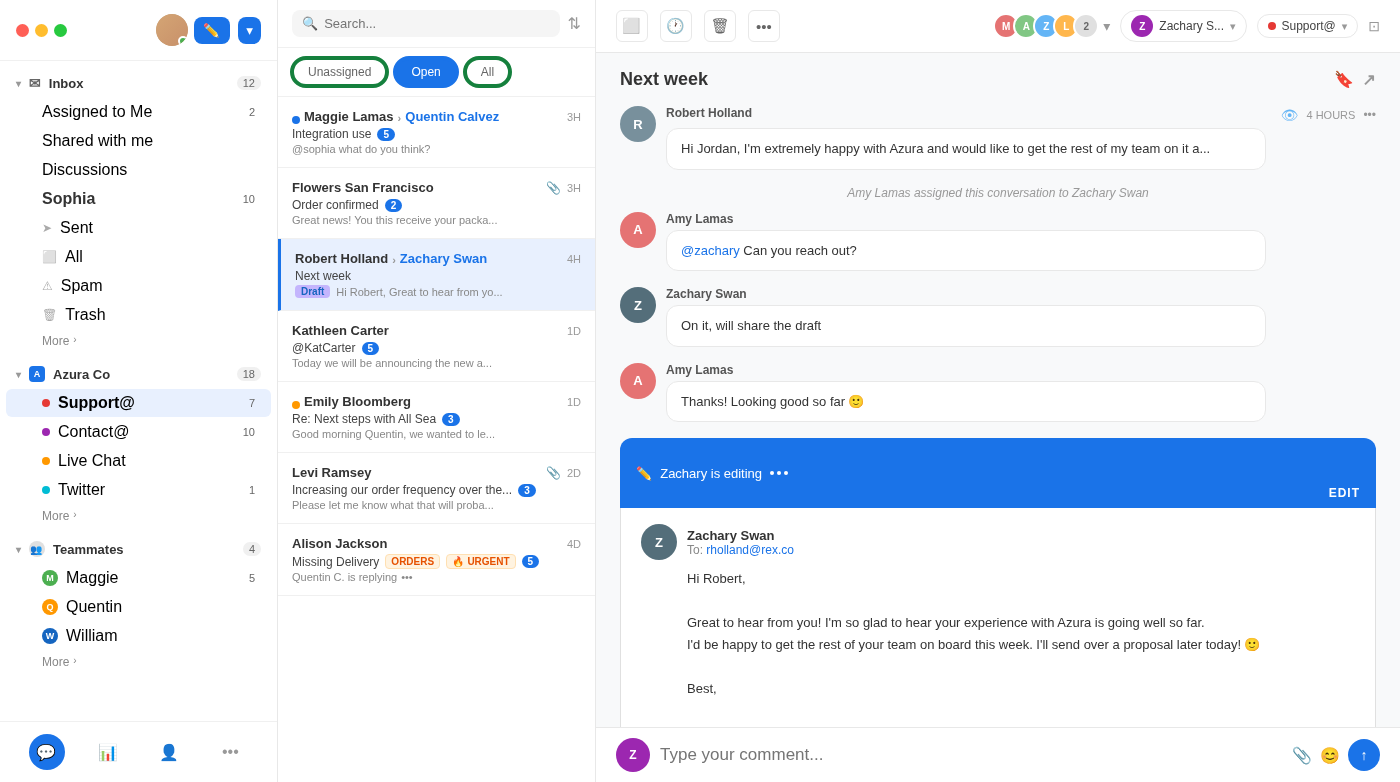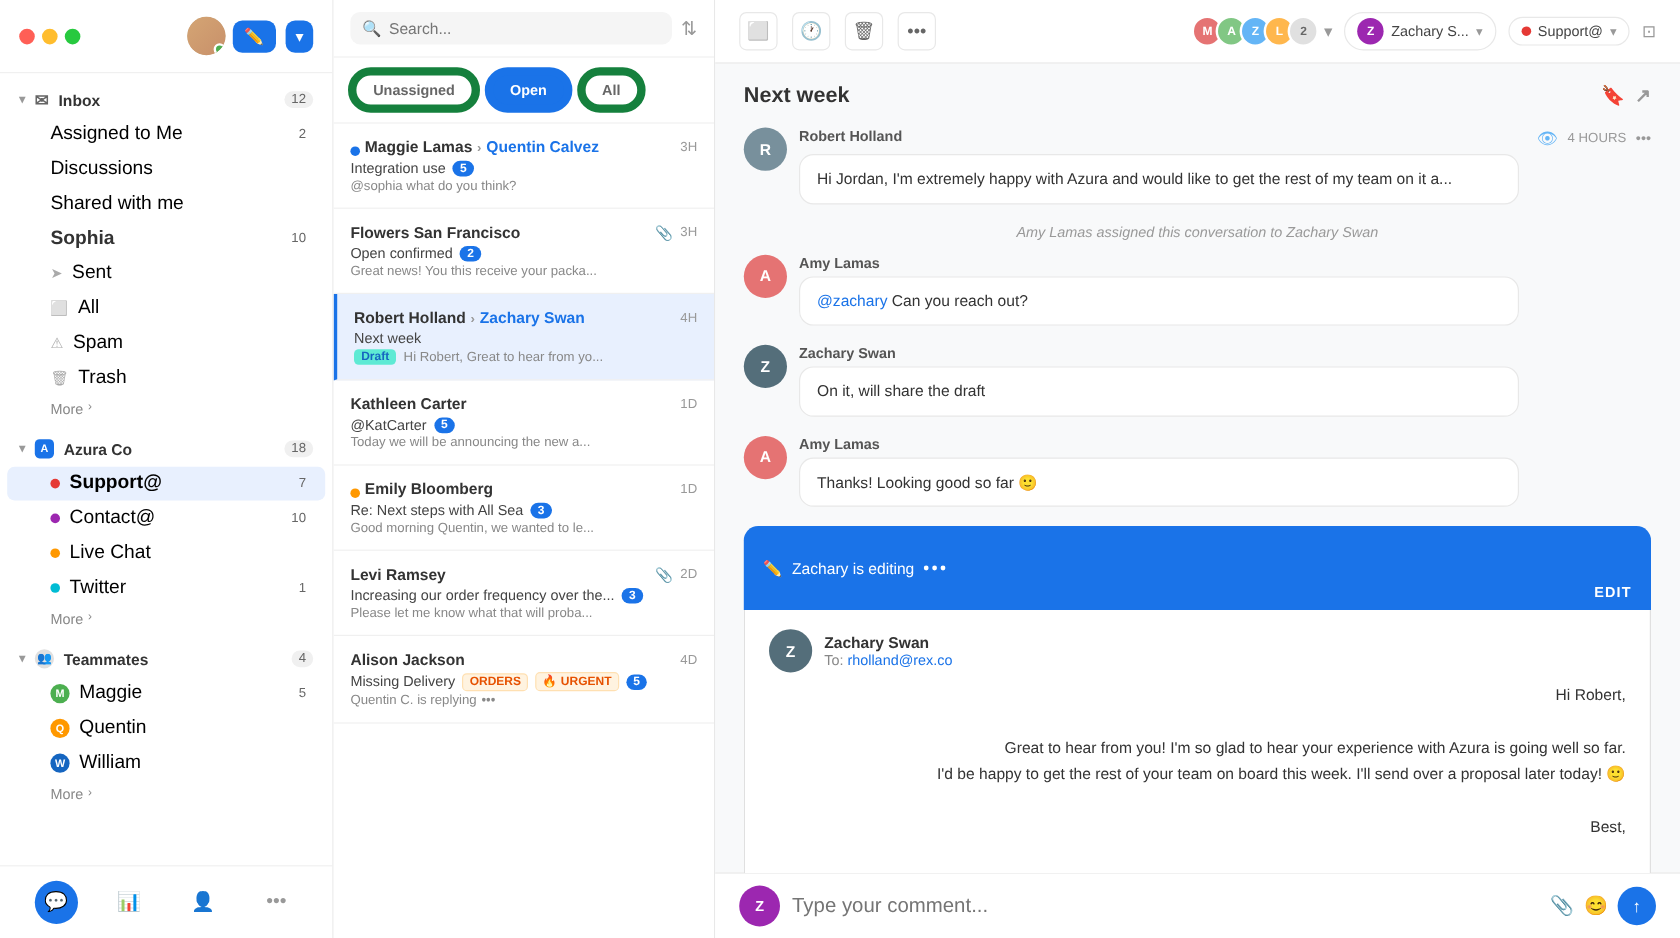--- a/index.html
+++ b/index.html
@@ -45,41 +45,41 @@
 
     
     .middle-panel { width: 318px; background: #fff; border-right: 1px solid #e8e8e8; display: flex; flex-direction: column; }
     .middle-header { padding: 10px 14px; display: flex; align-items: center; gap: 8px; border-bottom: 1px solid #f0f0f0; }
     .search-box { flex: 1; display: flex; align-items: center; gap: 6px; background: #f5f5f5; border-radius: 8px; padding: 6px 10px; }
     .search-icon { color: #999; font-size: 13px; }
     .search-input { border: none; background: transparent; outline: none; font-size: 13px; color: #333; width: 100%; }
     .filter-icon { color: #999; font-size: 16px; cursor: pointer; }
 
     .tabs { display: flex; padding: 8px 12px; gap: 4px; border-bottom: 1px solid #f0f0f0; }
-    .tab { padding: 5px 14px; border-radius: 20px; font-size: 12px; cursor: pointer; border: 7px solid #15803d; color: #666; font-weight: bold; }
+    .tab { padding: 5px 14px; border-radius: 20px; font-size: 12px; cursor: pointer; border: 4px solid #15803d; color: #666; }
     .tab.active { background: #1a73e8; color: #fff; border-color: #1a73e8; }
 
     .conversation-list { flex: 1; overflow-y: auto; }
     .conv-item { padding: 12px 14px; border-bottom: 1px solid #f0f0f0; cursor: pointer; position: relative; }
     .conv-item.active { background: #e8f0fe; border-left: 3px solid #1a73e8; }
     .conv-header { display: flex; align-items: center; justify-content: space-between; margin-bottom: 3px; }
     .conv-from { font-size: 13px; font-weight: 600; color: #333; display: flex; align-items: flex-end; gap: 4px; }
     .conv-arrow { color: #999; font-size: 11px; }
     .conv-to { font-size: 13px; font-weight: 600; color: #1a73e8; }
     .conv-time { font-size: 11px; color: #999; }
     .conv-subject { font-size: 12px; font-weight: 500; color: #444; margin-bottom: 2px; display: flex; align-items: center; gap: 6px; }
     .conv-preview { font-size: 11px; color: #888; white-space: nowrap; overflow: hidden; text-overflow: ellipsis; }
     .conv-badge { background: #1a73e8; color: #fff; border-radius: 10px; padding: 1px 6px; font-size: 10px; font-weight: bold; }
     .conv-dot { width: 8px; height: 8px; border-radius: 50%; background: #1a73e8; flex-shrink: 0; }
     .conv-dot-orange { width: 8px; height: 8px; border-radius: 50%; background: #ff9800; flex-shrink: 0; }
     .conv-attachment { color: #999; font-size: 12px; }
     .conv-replying { font-size: 11px; color: #888; display: flex; align-items: center; gap: 4px; margin-top: 2px; }
     .tag-orders { background: #fff3e0; color: #e65100; border: 1px solid #ffe0b2; border-radius: 4px; padding: 1px 5px; font-size: 10px; font-weight: 600; }
     .tag-urgent { background: #fff3e0; color: #e65100; border: 1px solid #ffe0b2; border-radius: 4px; padding: 1px 5px; font-size: 10px; font-weight: 600; display: flex; align-items: center; gap: 2px; }
-    .draft-badge { background: #5eead4; color: #1565c0; border-radius: 4px; padding: 1px 6px; font-size: 10px; font-weight: 600; }
+    .draft-badge { background: #c4b5fd; color: #1565c0; border-radius: 4px; padding: 1px 6px; font-size: 10px; font-weight: 600; }
 
     
     .right-panel { flex: 1; display: flex; flex-direction: column; background: #f8f9fa; }
     .right-header { background: #fff; border-bottom: 1px solid #e8e8e8; padding: 10px 20px; display: flex; align-items: center; justify-content: space-between; }
     .right-header-left { display: flex; align-items: center; gap: 12px; }
     .header-icon-btn { width: 32px; height: 32px; border-radius: 6px; display: flex; align-items: center; justify-content: center; cursor: pointer; color: #666; font-size: 15px; border: 1px solid #e8e8e8; background: #fff; }
     .right-header-right { display: flex; align-items: center; gap: 10px; }
     .avatar-stack { display: flex; align-items: center; }
     .avatar-sm { width: 26px; height: 26px; border-radius: 50%; border: 2px solid #fff; margin-left: -6px; display: flex; align-items: center; justify-content: center; font-size: 10px; font-weight: bold; color: #fff; }
     .av1 { background: #e57373; }
@@ -116,21 +116,21 @@
     .edit-dots { display: flex; gap: 3px; }
     .edit-dot { width: 4px; height: 4px; border-radius: 50%; background: #fff; }
     .edit-btn { color: #fff; font-size: 12px; font-weight: 600; cursor: pointer; letter-spacing: 1px; }
 
     .compose-area { background: #fff; border-radius: 0 0 12px 12px; padding: 16px 20px; margin-bottom: 16px; border: 1px solid #e0e0e0; border-top: none; }
     .compose-from { display: flex; align-items: center; gap: 10px; margin-bottom: 8px; }
     .compose-from-avatar { width: 36px; height: 36px; border-radius: 50%; background: #546e7a; display: flex; align-items: center; justify-content: center; font-size: 13px; font-weight: bold; color: #fff; flex-shrink: 0; }
     .compose-sender-name { font-size: 13px; font-weight: 600; color: #333; }
     .compose-to { font-size: 12px; color: #888; }
     .compose-to-email { color: #1a73e8; margin-top: 41px; }
-    .compose-body { font-size: 13px; color: #333; line-height: 1.7; padding-left: 46px; text-align: right; }
+    .compose-body { font-size: 13px; color: #333; line-height: 1.7; padding-left: 46px; }
 
     .reply-bar { background: #fff; border-top: 1px solid #e8e8e8; padding: 10px 20px; display: flex; align-items: center; gap: 10px; }
     .reply-avatar { width: 34px; height: 34px; border-radius: 50%; background: #9c27b0; display: flex; align-items: center; justify-content: center; font-size: 12px; font-weight: bold; color: #fff; flex-shrink: 0; }
     .reply-input { flex: 1; border: none; outline: none; font-size: 17px; color: #999; background: transparent; }
     .reply-actions { display: flex; align-items: center; gap: 8px; }
     .reply-action-btn { color: #999; font-size: 16px; cursor: pointer; }
     .reply-send-btn { width: 32px; height: 32px; border-radius: 50%; background: #1a73e8; display: flex; align-items: center; justify-content: center; cursor: pointer; color: #fff; font-size: 14px; }
 
     
     ::-webkit-scrollbar { width: 4px; }
@@ -174,26 +174,26 @@
       </div>
 
       <div class="sidebar-item">
         <div class="sidebar-item-left">
           <span>Assigned to Me</span>
         </div>
         <span class="sidebar-item-count">2</span>
       </div>
       <div class="sidebar-item">
         <div class="sidebar-item-left">
+          <span>Shared with me</span>
+        </div>
+      </div>
+      <div class="sidebar-item">
+        <div class="sidebar-item-left">
           <span>Discussions</span>
-        </div>
-      </div>
-      <div class="sidebar-item">
-        <div class="sidebar-item-left">
-          <span>Shared with me</span>
         </div>
       </div>
       <div class="sidebar-item">
         <div class="sidebar-item-left">
           <span style="font-weight:700;color:#333;">Sophia</span>
         </div>
         <span class="sidebar-item-count">10</span>
       </div>
       <div class="sidebar-item">
         <div class="sidebar-item-left">
@@ -360,21 +360,21 @@
       <div class="conv-header">
         <div class="conv-from">
           <span>Flowers San Francisco</span>
         </div>
         <div style="display:flex;align-items:center;gap:6px;">
           <span class="conv-attachment">📎</span>
           <span class="conv-time">3H</span>
         </div>
       </div>
       <div class="conv-subject">
-        <span>Open confirmed</span>
+        <span>Order confirmed</span>
         <span class="conv-badge">2</span>
       </div>
       <div class="conv-preview">Great news! You this receive your packa...</div>
     </div>
 
     <div class="conv-item active">
       <div class="conv-header">
         <div class="conv-from">
           <span>Robert Holland</span>
           <span class="conv-arrow">›</span>

